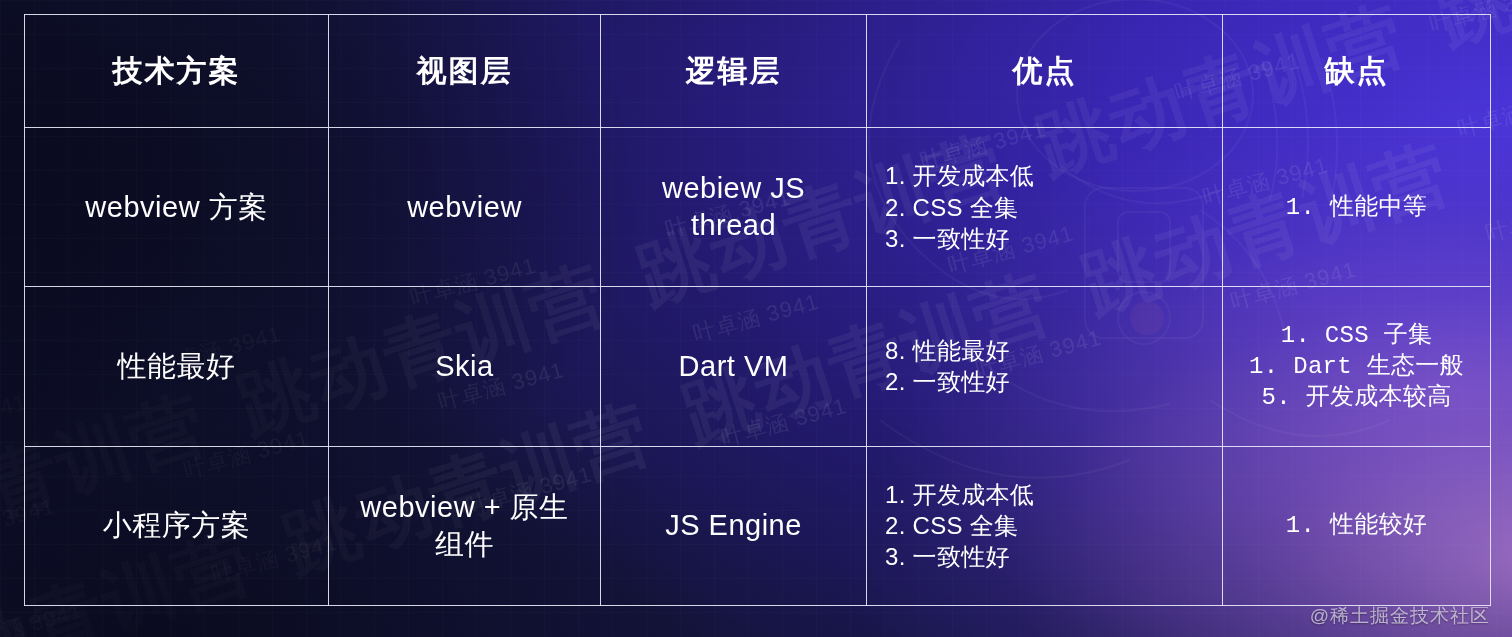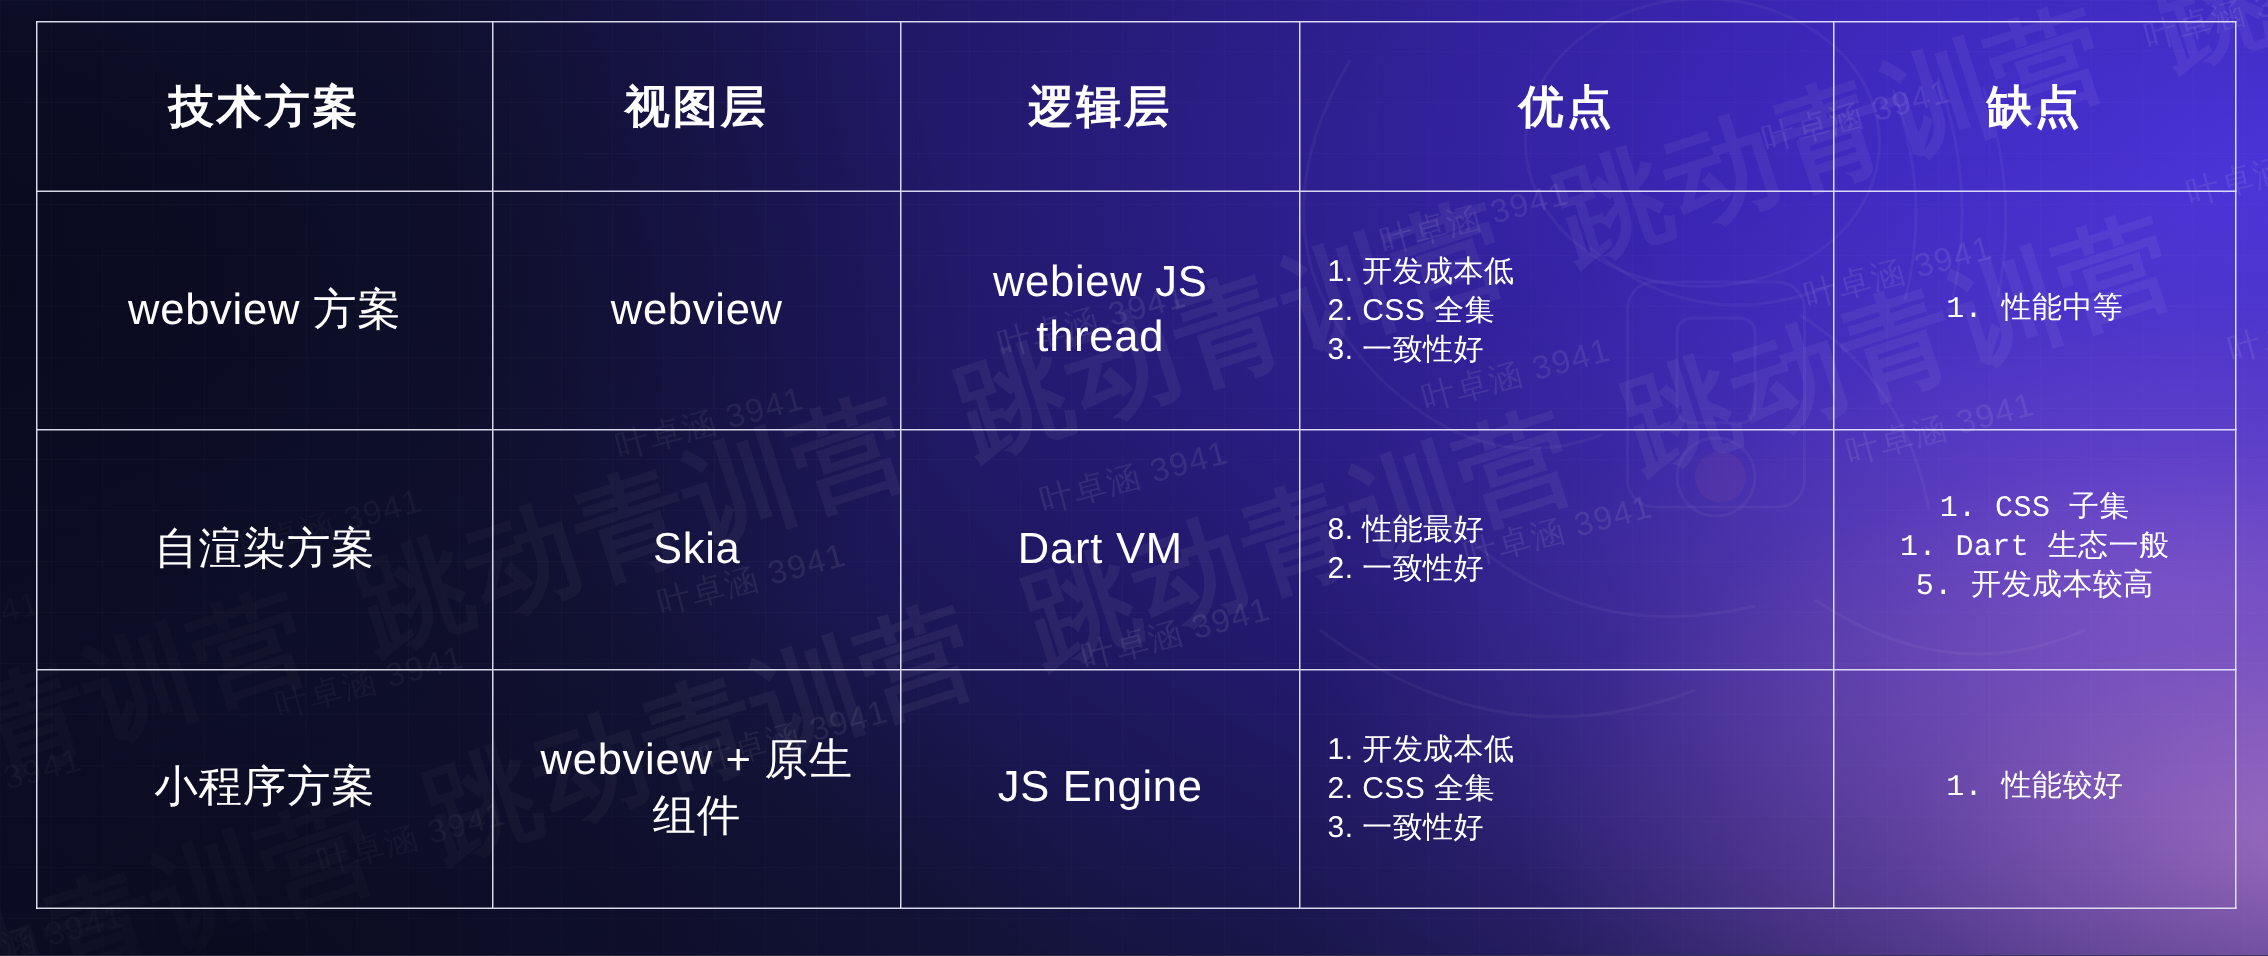--- a/index.html
+++ b/index.html
@@ -6,21 +6,21 @@
     margin: 0;
     padding: 0;
     background: #0d0f22;
   }
   #stage {
     position: relative;
     width: 1512px;
     height: 637px;
     overflow: hidden;
     font-family: "Liberation Sans", "DejaVu Sans", sans-serif;
-    background: #404040;
+    background: #8b5cf6;
   }
 
   
   .bg-base {
     position: absolute; inset: 0;
     background:
       radial-gradient(115% 150% at 100% 18%,  #4a34d8 0%, #3a26b4 22%, #241a72 48%, #14143c 72%, #0e1030 100%),
       linear-gradient(90deg, #0f1130 0%, #12163a 28%, #211b74 55%, #3b2ac0 78%, #5136d6 100%);
   }
   .bg-purple-bloom {
@@ -122,21 +122,21 @@
   }
   tr.body td { height: 118px; }
 
   .cell-center {
     text-align: center;
     font-size: 29px;
     line-height: 1.28;
     letter-spacing: .5px;
   }
   .cell-list {
-    font-size: 20px;
+    font-size: 24px;
     line-height: 1.30;
     letter-spacing: .3px;
   }
   .cell-list.left  { text-align: left;  padding-left: 18px; }
   .cell-list.mid   { text-align: center; font-family: Liberation Mono, monospace; }
   .cell-list .li { white-space: nowrap; }
 
   
   .corner-wm {
     position: absolute;
@@ -250,21 +250,21 @@
             <div class="li">2. CSS 全集</div>
             <div class="li">3. 一致性好</div>
           </td>
           <td class="cell-list mid">
             <div class="li">1. 性能中等</div>
           </td>
         </tr>
 
 
         <tr class="body">
-          <td class="cell-center">自渲染方案</td>
+          <td class="cell-center">性能最好</td>
           <td class="cell-center">Skia</td>
           <td class="cell-center">Dart VM</td>
           <td class="cell-list left">
             <div class="li">8. 性能最好</div>
             <div class="li">2. 一致性好</div>
           </td>
           <td class="cell-list mid">
             <div class="li">1. CSS 子集</div>
             <div class="li">1. Dart 生态一般</div>
             <div class="li">5. 开发成本较高</div>
@@ -281,14 +281,15 @@
             <div class="li">3. 一致性好</div>
           </td>
           <td class="cell-list mid">
             <div class="li">1. 性能较好</div>
           </td>
         </tr>
       </tbody>
     </table>
   </div>
 
+  <div class="corner-wm">@稀土掘金技术社区</div>
 
 </div>
 
 </body></html>

